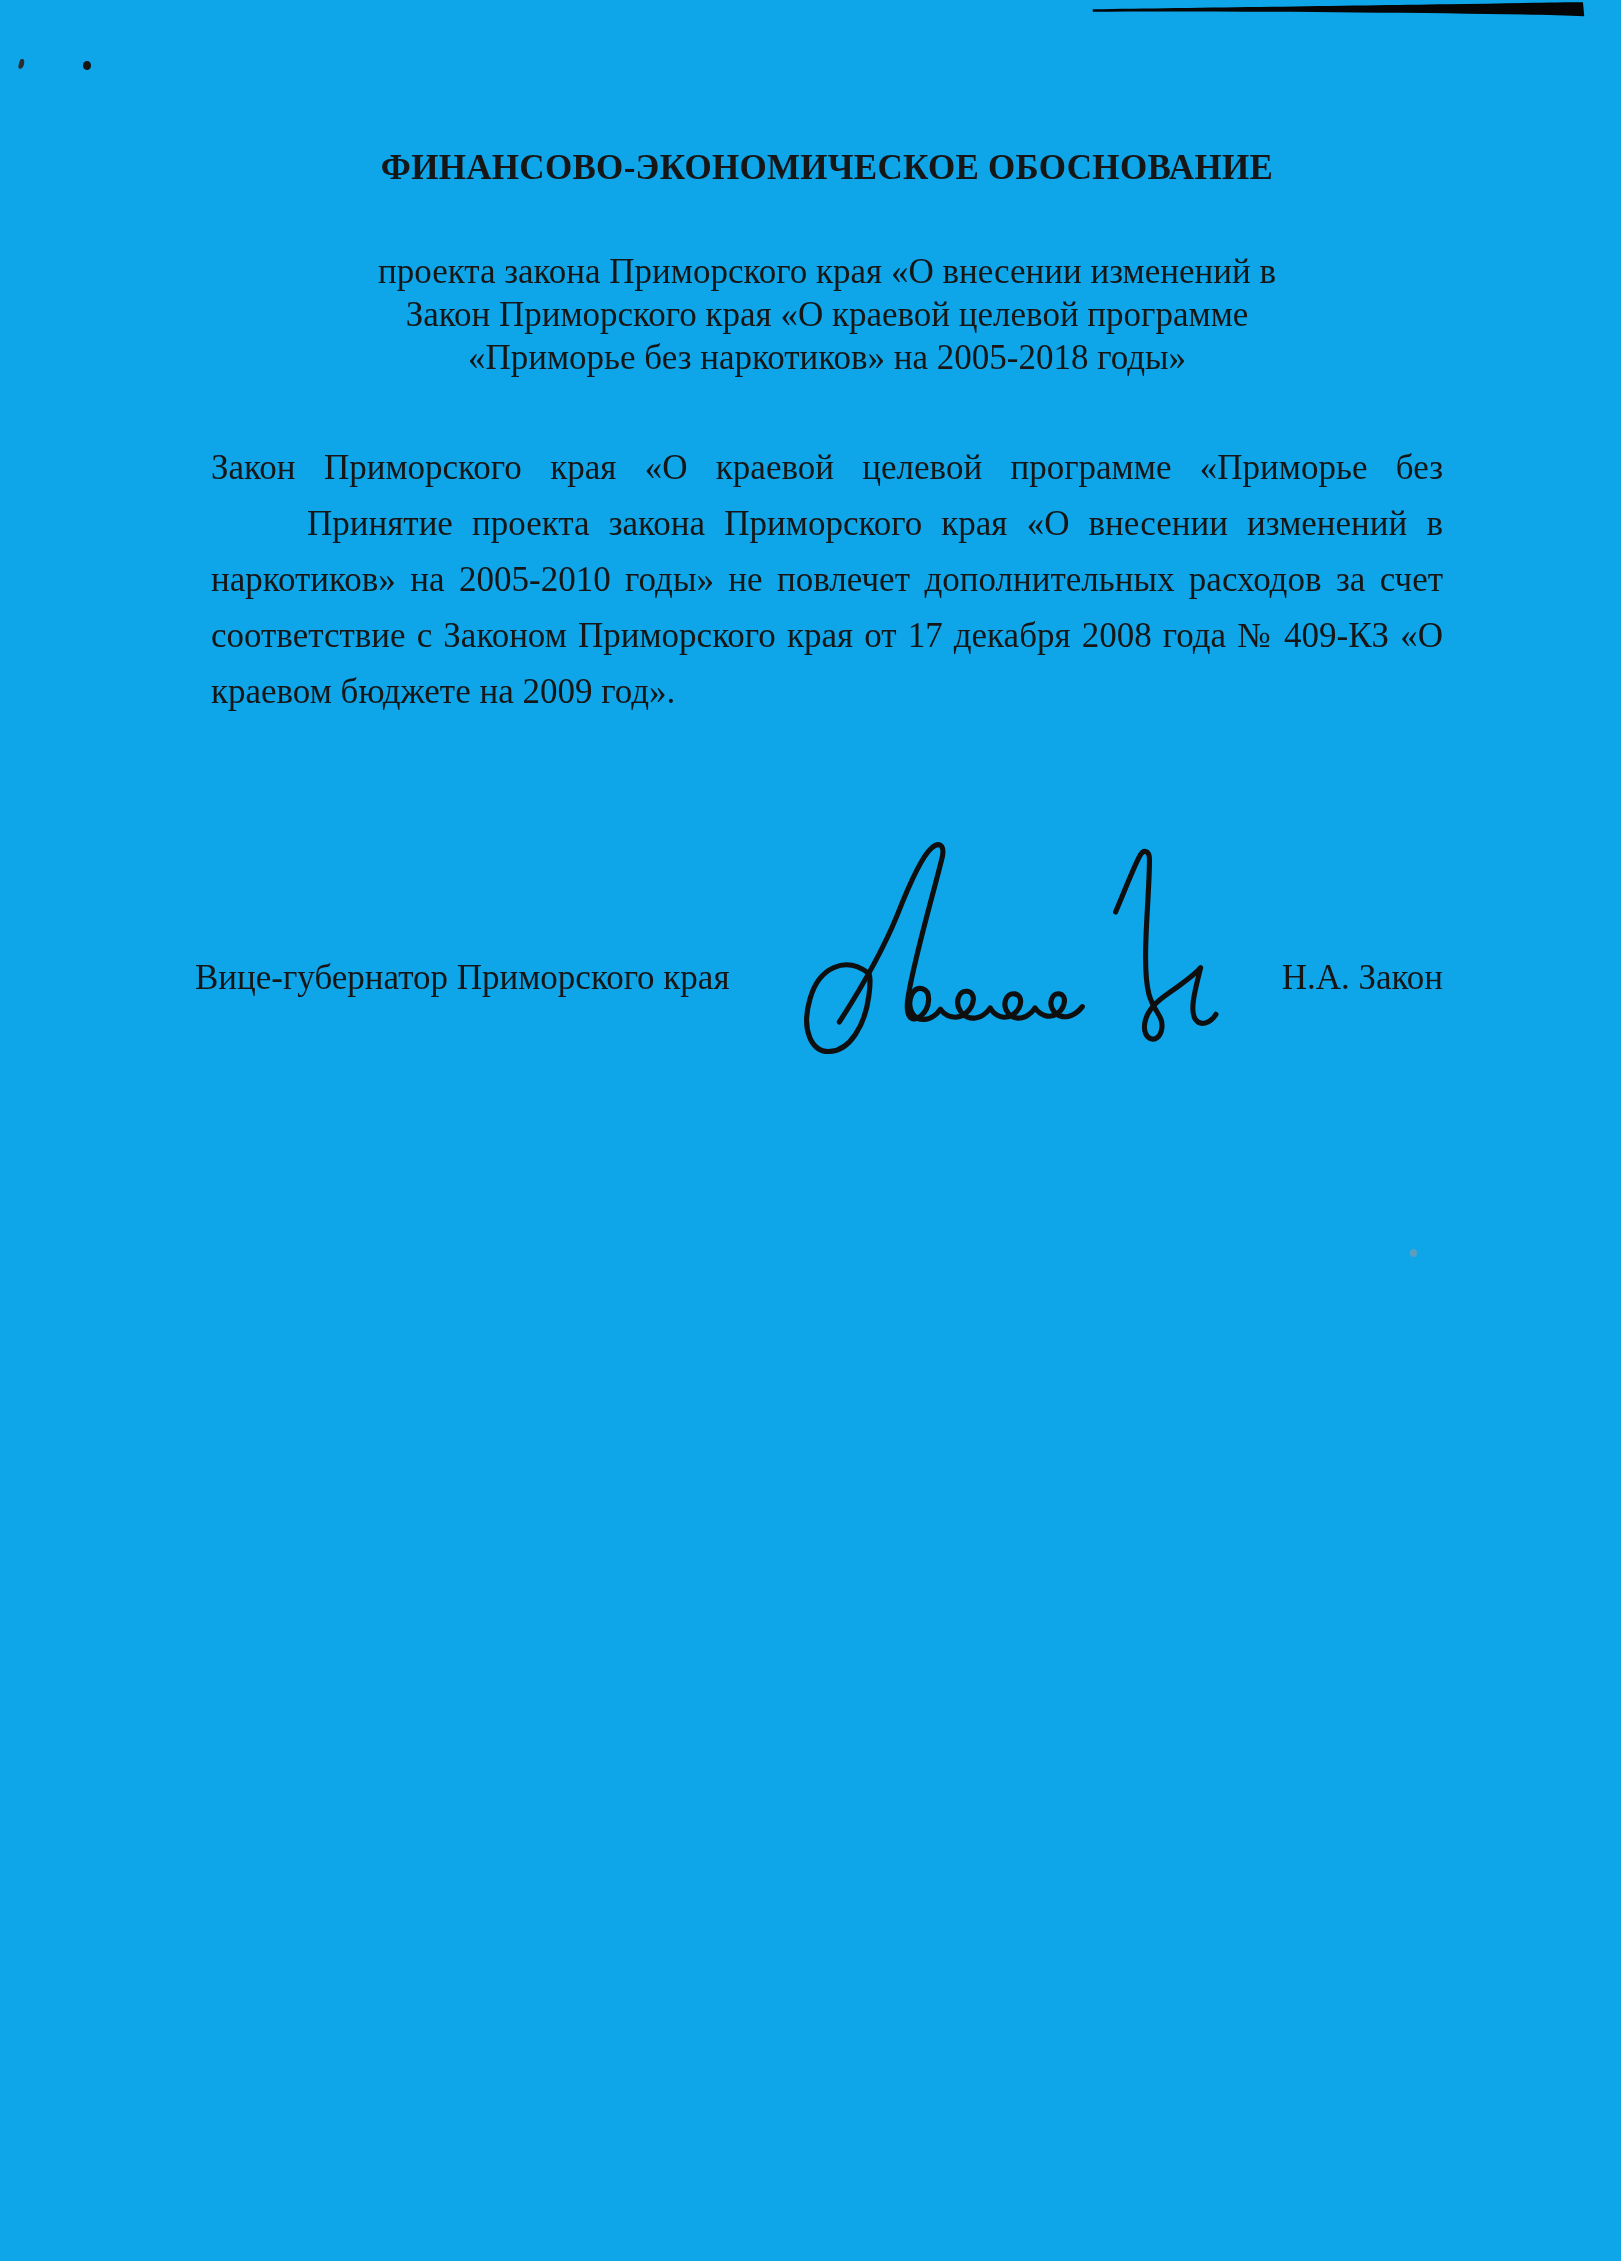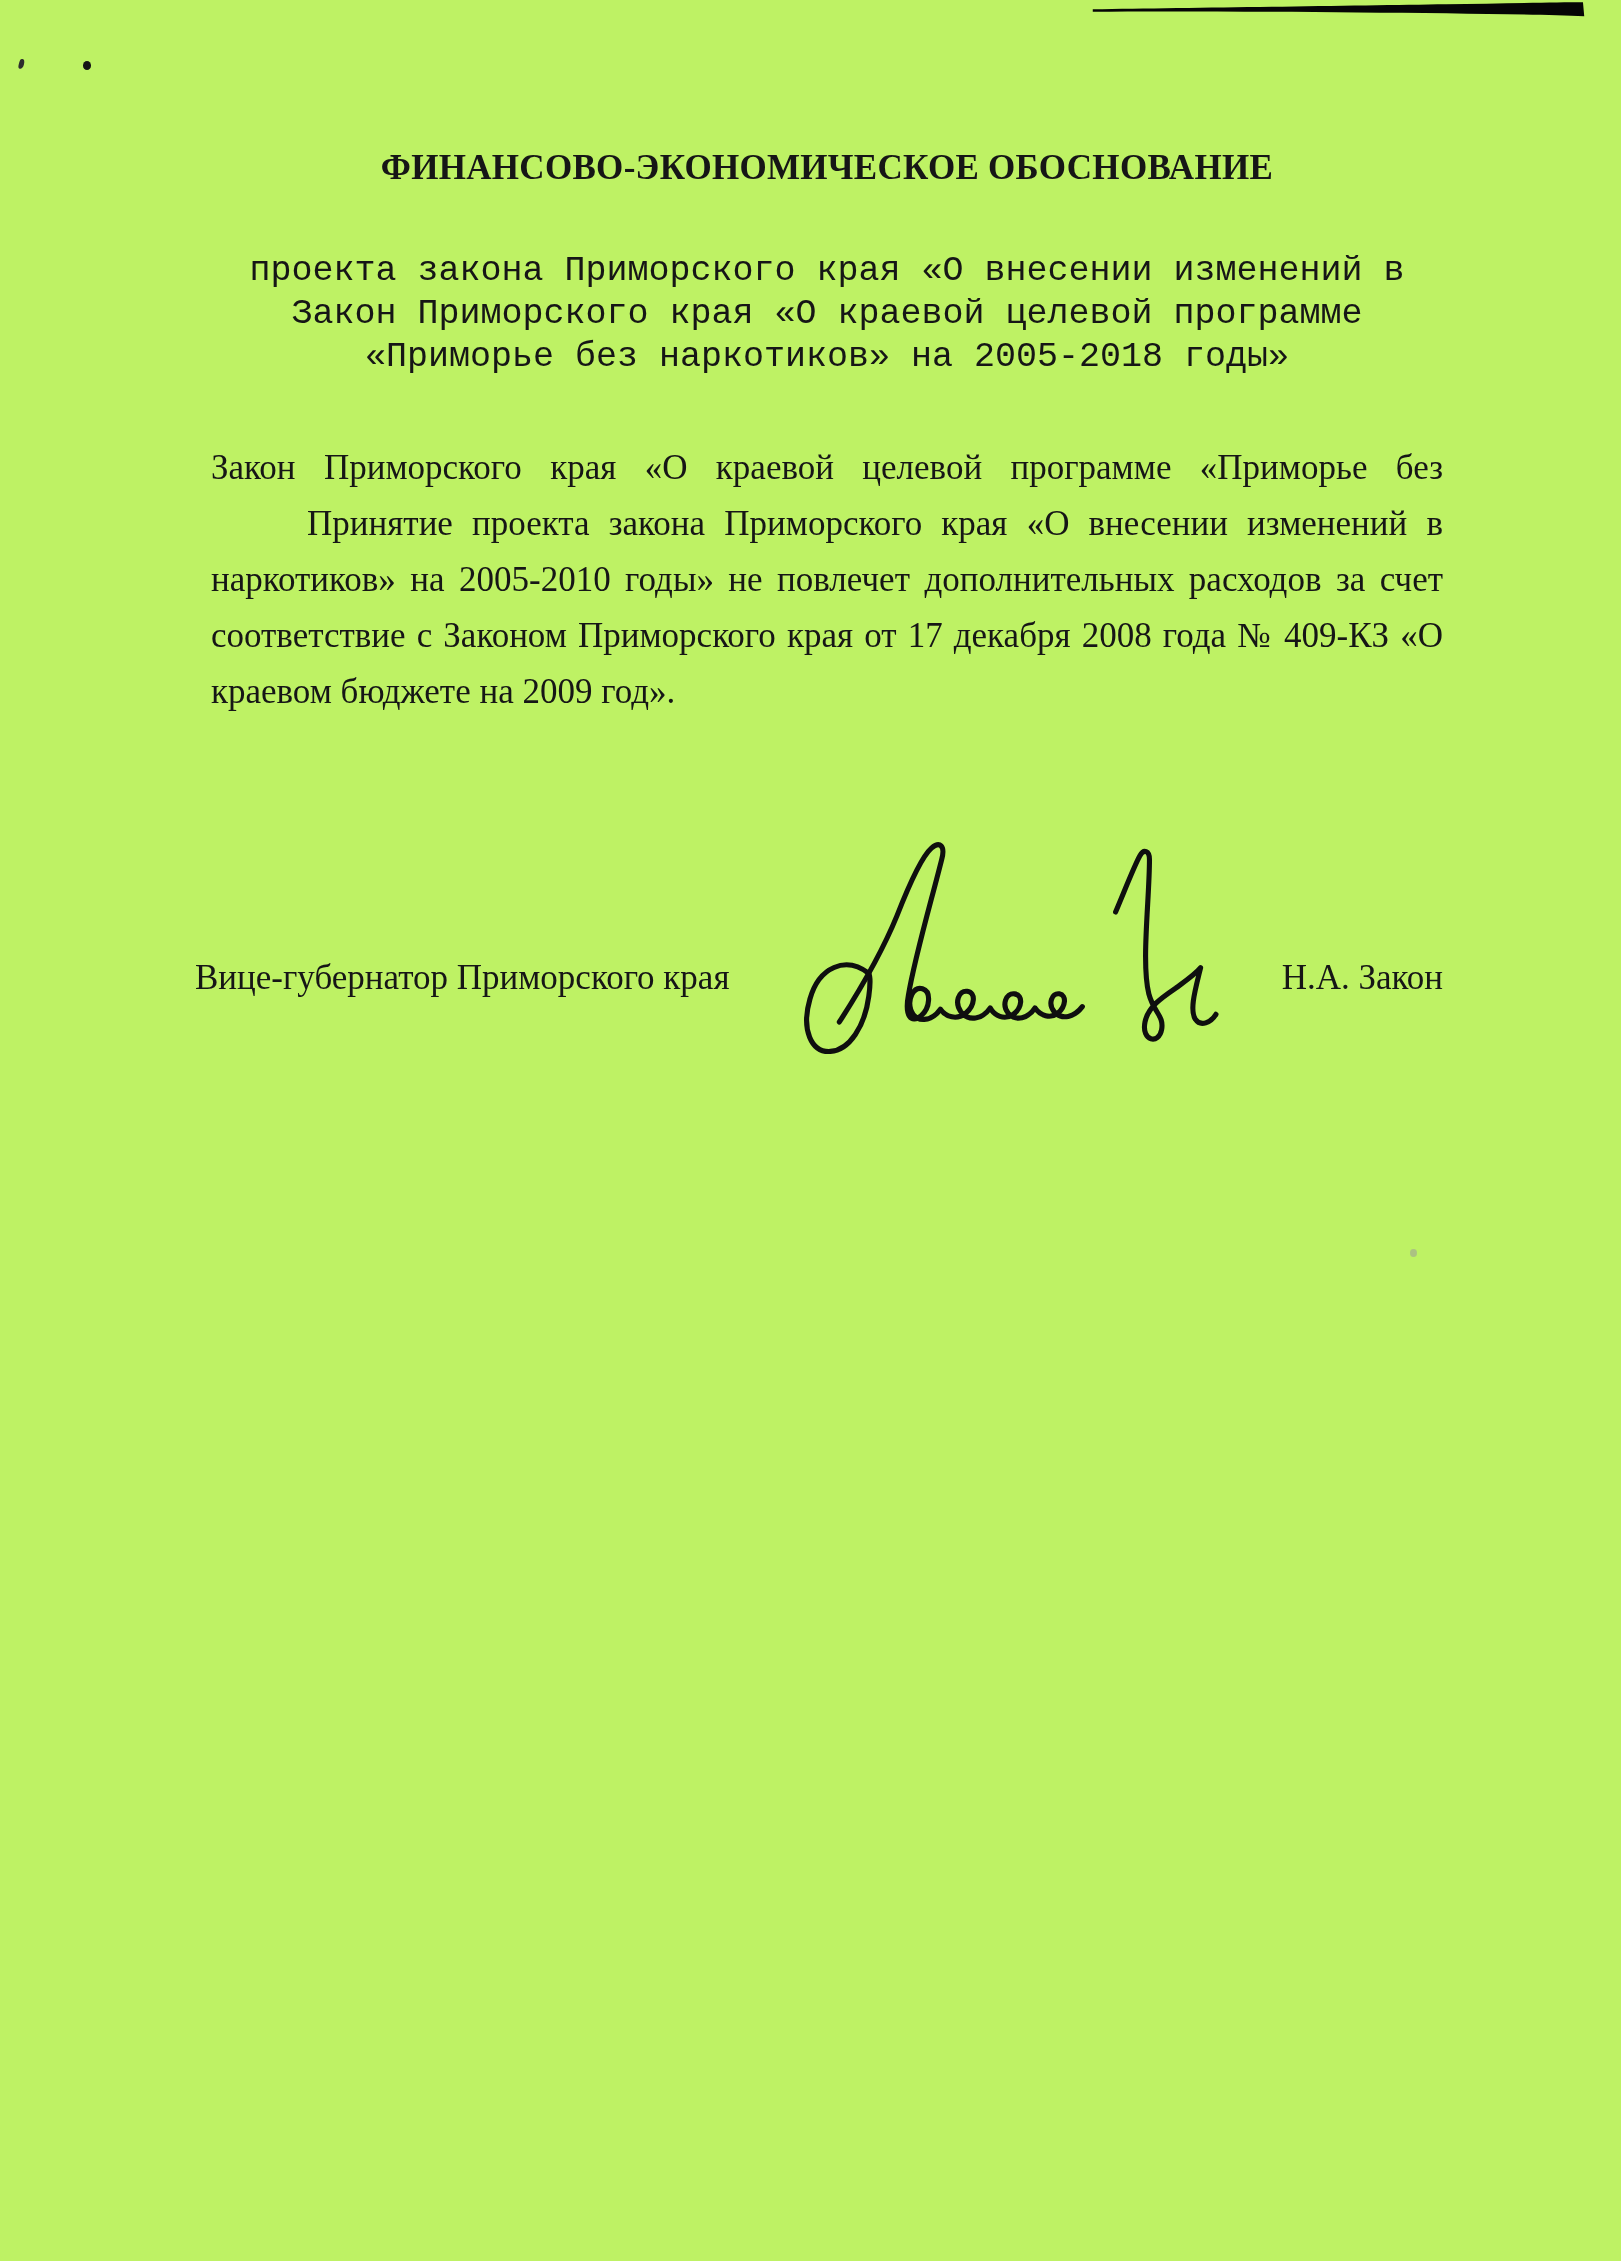--- a/index.html
+++ b/index.html
@@ -4,21 +4,21 @@
 <style>
   html, body {
     margin: 0;
     padding: 0;
     background: #ffffff;
   }
   .page {
     position: relative;
     width: 1621px;
     height: 2261px;
-    background: #bef264;
+    background: #0ea5e9;
     overflow: hidden;
     font-family: "Liberation Serif", "DejaVu Serif", serif;
     color: #161616;
   }
   
   .artifact-top { position: absolute; left: 1089px; top: 1.3px; }
   .speck { position: absolute; border-radius: 50%; }
   .speck-comma { left: 19px; top: 59px; width: 5.1px; height: 9.6px; background: #2d2d2d; transform: rotate(14deg); border-radius: 45% 55% 60% 40%; }
   .speck-dot { left: 83px; top: 61px; width: 8.3px; height: 9px; background: #151515; }
   .speck-faint { left: 1410px; top: 1249px; width: 7px; height: 8.3px; background: #9a9a9a; opacity: 0.55; }
@@ -32,21 +32,21 @@
     text-align: center;
     letter-spacing: 0.3px;
     white-space: nowrap;
   }
   .doc-subtitle {
     position: absolute;
     left: 211px; top: 250px; width: 1232px;
     font-size: 35px; line-height: 43px;
     text-align: center;
   }
-  .doc-subtitle .sub-line { white-space: nowrap; font-family: Liberation Mono, monospace; }
+  .doc-subtitle .sub-line { white-space: nowrap; }
   .doc-body {
     position: absolute;
     left: 211px; top: 440px; width: 1232px;
     font-size: 35px; line-height: 56px;
   }
   .jline {
     text-align: justify;
     text-align-last: justify;
   }
   .jline.first { text-indent: 96px; }

